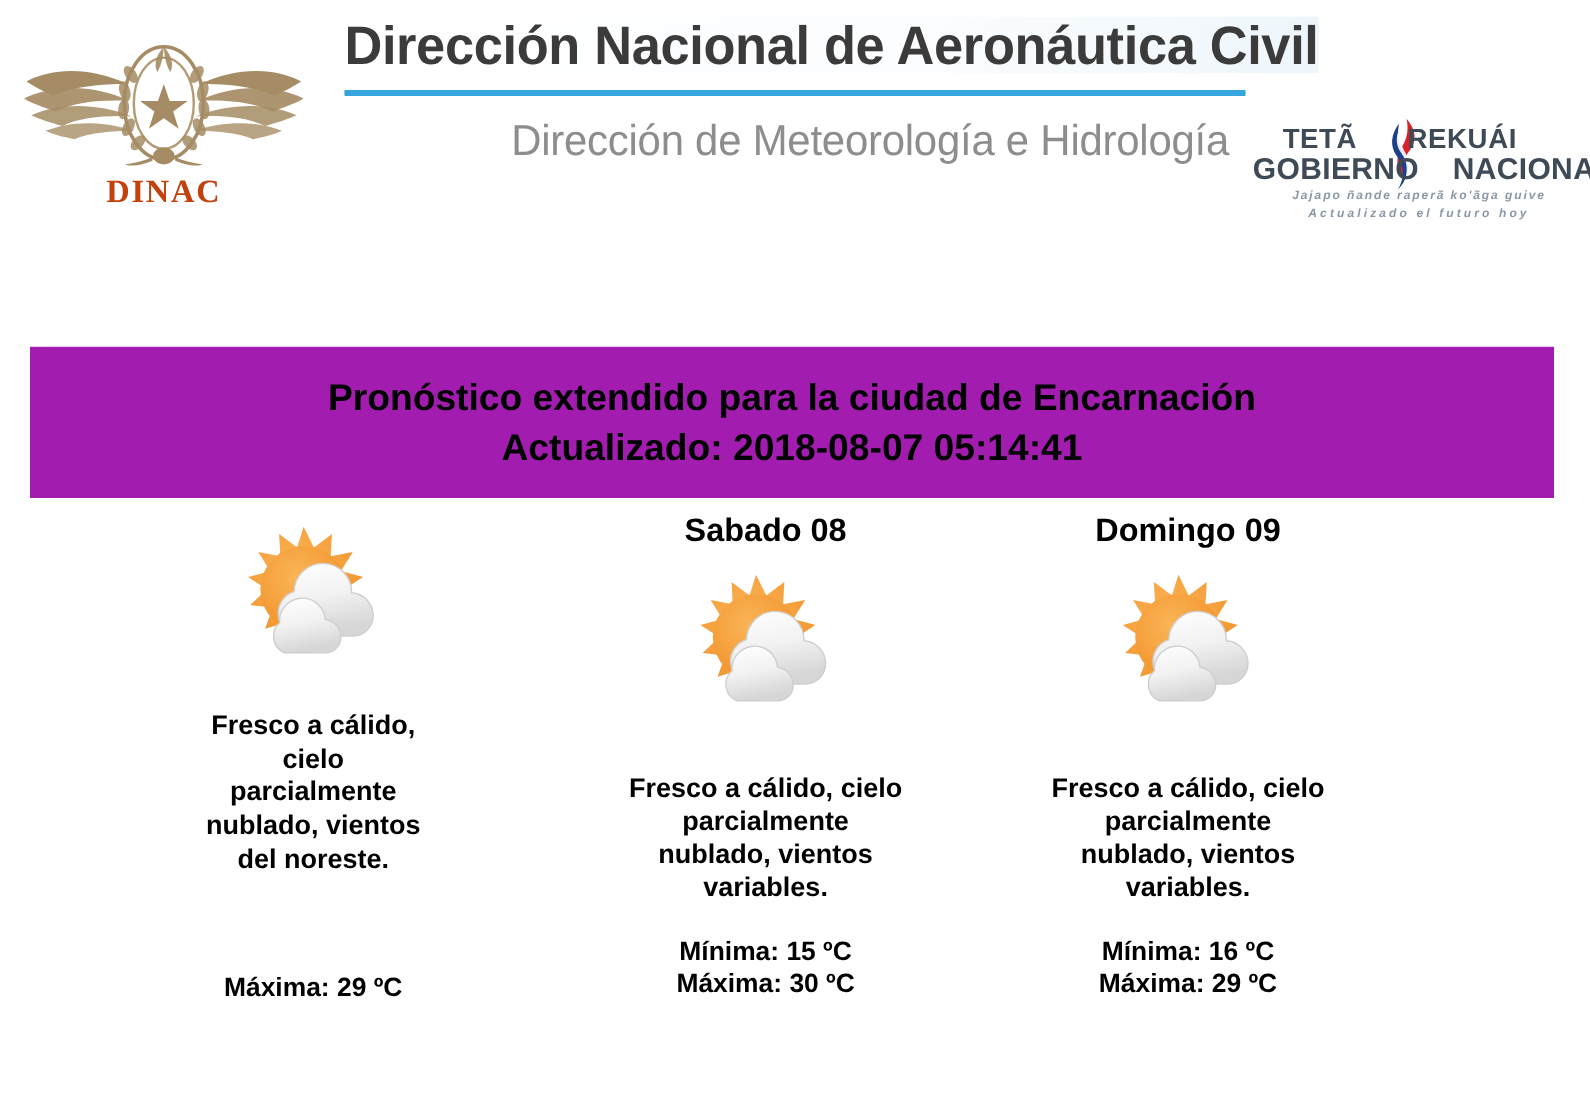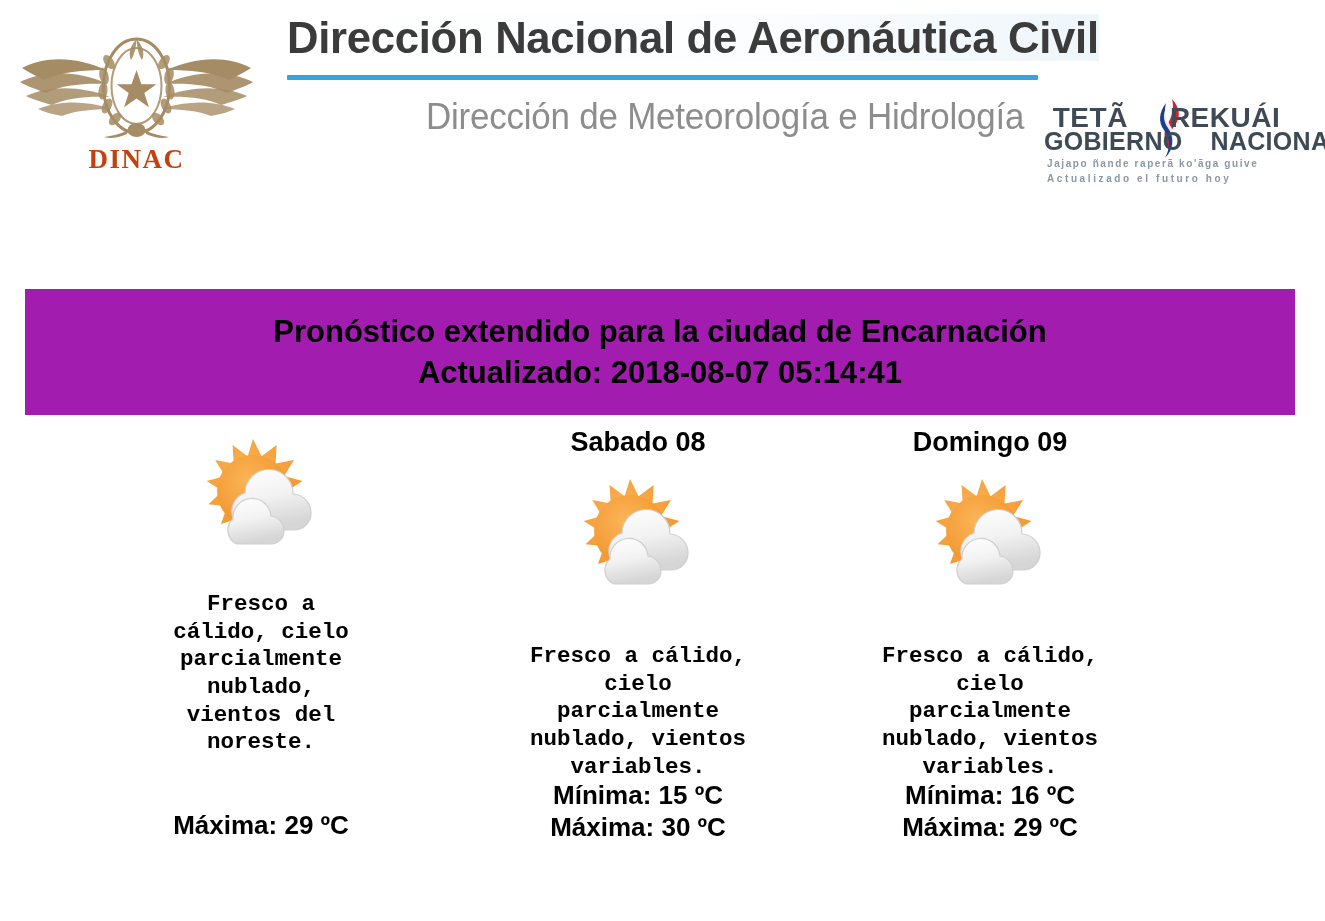--- a/index.html
+++ b/index.html
@@ -97,44 +97,46 @@
   .gov-line {
     font-family: "Liberation Sans Narrow", "Liberation Sans", sans-serif;
     font-weight: 700;
     color: #3f4a57;
     text-align: center;
     white-space: nowrap;
     line-height: 1;
   }
   #gov-line1 {
     position: absolute; left: 0; top: 6px; width: 245px;
-    font-size: 28px;
+    font-size: 23px;
     letter-spacing: 0.5px;
   }
   #gov-line1 .left-word { margin-right: 42px; }
   #gov-line2 {
     position: absolute; left: 0; top: 31px; width: 245px;
     font-size: 25px;
     letter-spacing: 0.3px;
   }
   #gov-line2 .left-word { margin-right: 28px; }
   #gov-flame {
     position: absolute;
     left: 106px; top: 0px;
     width: 38px; height: 62px;
   }
   #gov-tag1, #gov-tag2 {
     position: absolute;
-    left: 3px; width: 245px;
+    left: 16px; width: 245px;
+    text-align: center;
     font-family: "Liberation Sans Narrow", "Liberation Sans", sans-serif;
     font-size: 10px;
     font-weight: 700;
     color: #8a97a6;
     letter-spacing: 1.6px;
     white-space: nowrap;
+    font-style: italic;
   }
   #gov-tag1 { top: 60px; }
   #gov-tag2 { top: 75px; letter-spacing: 2.6px; }
 
   
   #banner {
     position: absolute;
     left: 25px; top: 289px;
     width: 1270px;
     height: 126px;
@@ -183,35 +185,35 @@
     height: 150px;
     display: flex;
     align-items: flex-start;
     justify-content: center;
     padding-top: 8px;
     box-sizing: border-box;
   }
   .weather-icon { width: 156px; height: 138px; display: block; }
 
   .desc {
-    font-family: Liberation Mono, monospace;
+    font-family: Liberation Sans, sans-serif;
     font-size: 22.5px;
     font-weight: 700;
     color: #000;
     line-height: 1.23;
   }
   #col-0 .desc { width: 190px; margin: 16px auto 0; }
   #col-1 .desc { width: 236px; margin: 28px auto 0; }
   #col-2 .desc { width: 236px; margin: 28px auto 0; }
 
   .temps {
     position: absolute;
     left: 0; width: 100%;
     font-family: "Liberation Sans Narrow", "Liberation Sans", sans-serif;
-    font-size: 26px;
+    font-size: 22px;
     font-weight: 700;
     color: #000;
     line-height: 1.22;
     white-space: nowrap;
   }
   #col-0 .temps { top: 385px; }
   #col-1 .temps { top: 355px; }
   #col-2 .temps { top: 355px; }
 
   

